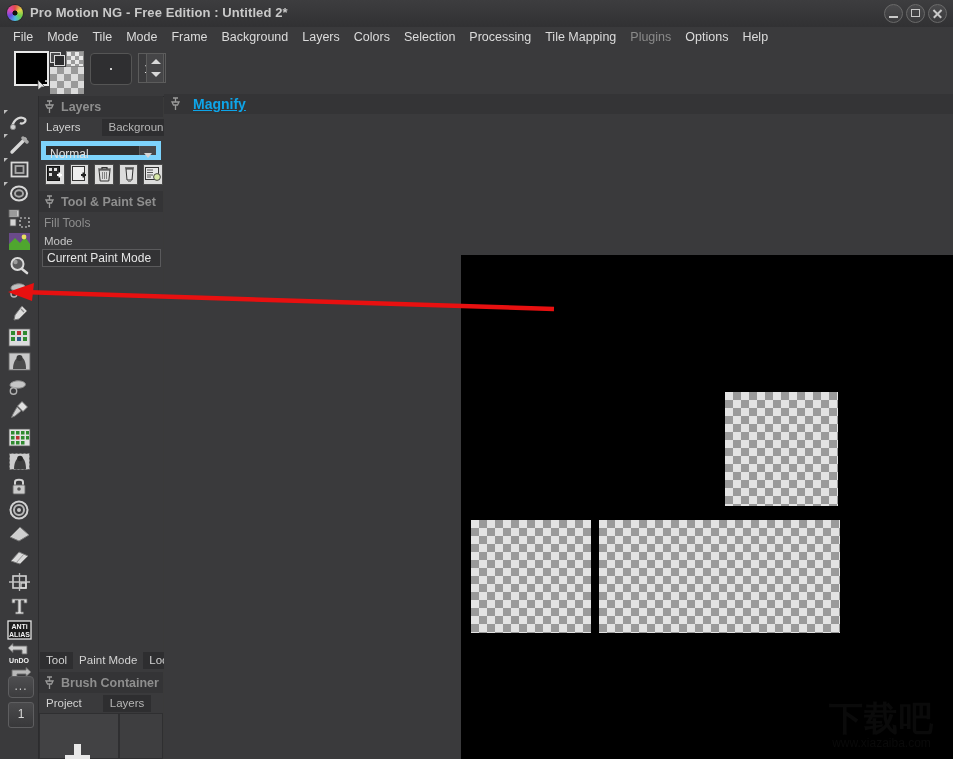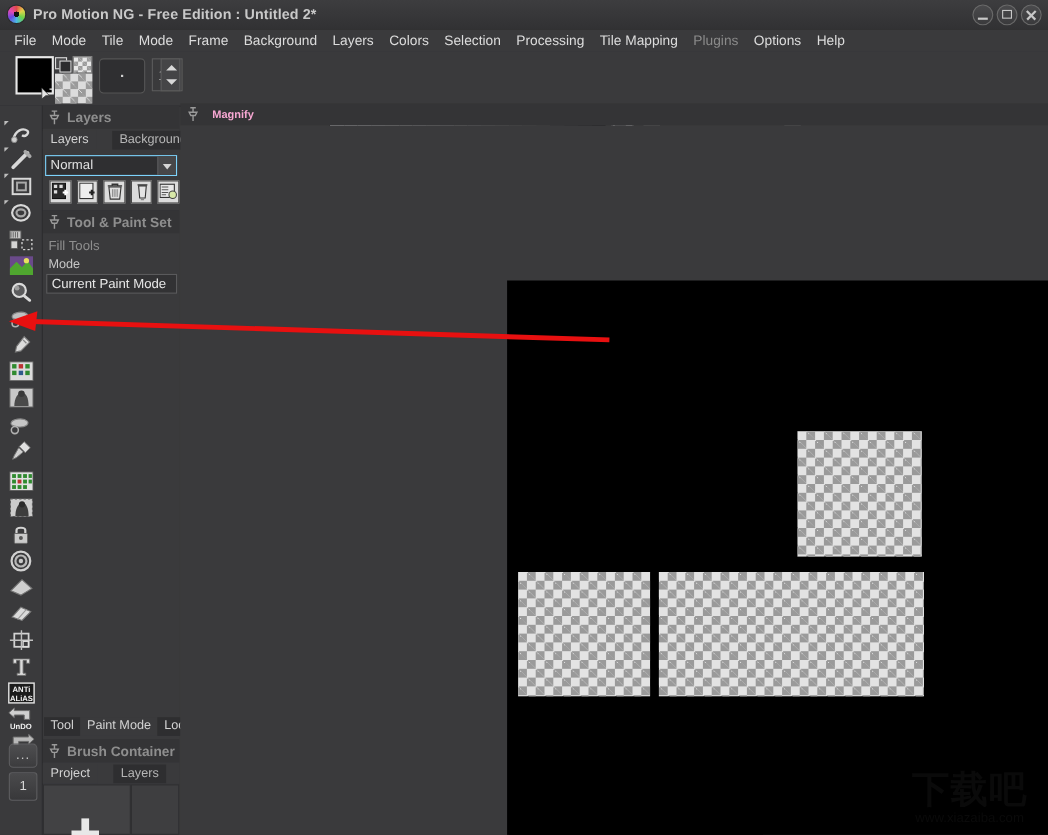--- a/index.html
+++ b/index.html
@@ -179,21 +179,21 @@
   .pin{width:13px;height:14px;flex:0 0 auto;margin-right:5px;}
   .panelhdr .ttl{font-size:12.5px;font-weight:bold;color:#8e8e8e;white-space:nowrap;}
   .tabrow{display:flex;height:19px;background:#3a3a3c;align-items:flex-end;}
   .tab{
     font-size:11.5px;padding:2px 7px 3px 7px;color:#d2d2d2;
     background:#3a3a3c;white-space:nowrap;
   }
   .tab.inactive{background:#2e2e30;color:#b6b6b6;margin-left:14px;}
   .combo{
     position:relative;margin:5px 2px 0 2px;height:19px;
-    background:#2f2f31;border:1px solid #7dd3fc;box-sizing:border-box;
+    background:#2f2f31;border:5px solid #7dd3fc;box-sizing:border-box;
     color:#e0e0e0;font-size:12px;line-height:17px;padding-left:4px;
   }
   .combo .arrowbox{
     position:absolute;right:0;top:0;width:17px;height:100%;
     background:#474749;border-left:1px solid #5a5a5c;box-sizing:border-box;
   }
   .combo .arrowbox::after{
     content:"";position:absolute;left:4px;top:7px;width:0;height:0;
     border-left:4.5px solid transparent;border-right:4.5px solid transparent;border-top:5px solid #d6d6d6;
   }
@@ -230,21 +230,21 @@
   .bthumb{width:80px;height:46px;background:#424244;border:1px solid #2f2f31;box-sizing:border-box;position:relative;}
   .bthumb2{width:44px;height:46px;background:#3e3e40;border:1px solid #2f2f31;box-sizing:border-box;}
   .bshape{position:absolute;left:34px;top:30px;width:7px;height:16px;background:#e8e8e8;}
   .bshape::after{content:"";position:absolute;left:-9px;top:11px;width:25px;height:5px;background:#e8e8e8;}
 
   
   .magnify-hdr{
     position:absolute;left:164px;top:94px;width:789px;height:20px;
     background:#343436;display:flex;align-items:center;padding-left:5px;box-sizing:border-box;
   }
-  .magnify-hdr .ttl{font-size:10px;font-weight:bold;color:#f9a8d4;margin-left:6px;}
+  .magnify-hdr .ttl{font-size:14px;font-weight:bold;color:#0ea5e9;margin-left:6px;text-decoration:underline;}
   .workarea{
     position:absolute;left:164px;top:114px;width:789px;height:645px;background:#3a3a3c;
   }
   .canvas{
     position:absolute;left:297px;top:141px;width:492px;height:504px;background:#000;
   }
   .checker{
     position:absolute;
     background-image:
       linear-gradient(45deg,#9a9a9a 25%,transparent 25%,transparent 75%,#9a9a9a 75%),

